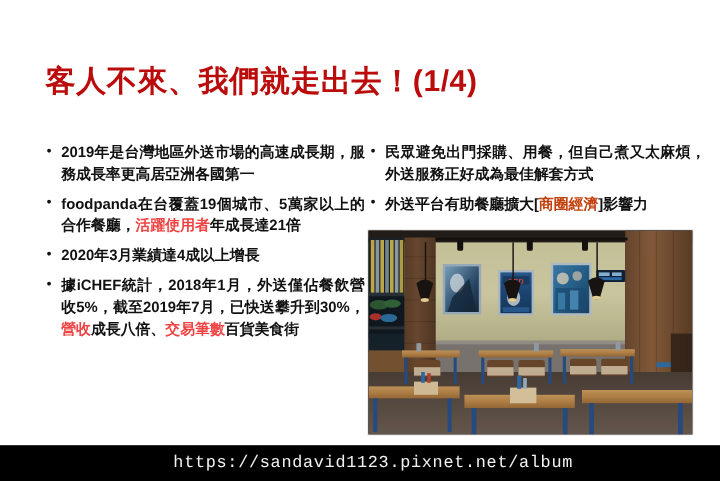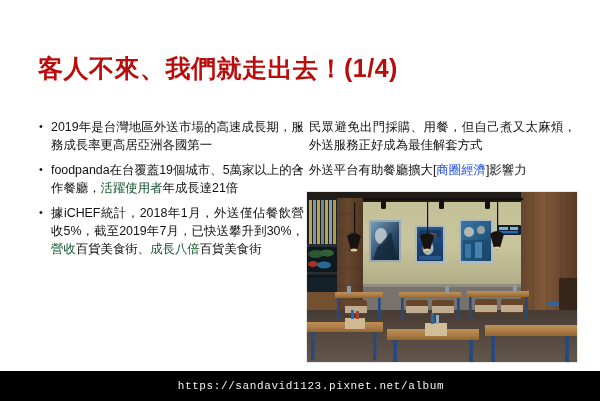--- a/index.html
+++ b/index.html
@@ -37,42 +37,43 @@
     letter-spacing: 0.5px;
     white-space: nowrap;
   }
 
   
   .bullet-col {
     position: absolute;
     top: 118px;
   }
   #col-left  { left: 36px;  width: 268px; }
-  #col-right { left: 294px; width: 282px; }
+  #col-right { left: 306px; width: 282px; }
 
   .bullet {
     position: relative;
     padding-left: 15px;
     margin-bottom: 7px;
     font-size: 12.4px;
     line-height: 18px;
     color: #111111;
     text-align: justify;
+    font-weight: bold;
   }
   .bullet::before {
     content: "\2022";
     position: absolute;
     left: 3px;
     top: -1px;
     font-size: 11px;
     color: #111111;
     line-height: 19px;
   }
-  .hl-green { color: #14532d; }
-  .hl-blue  { color: #1d4ed8; }
+  .hl-green { color: #ef4444; }
+  .hl-blue  { color: #c2410c; }
 
   
   #photo {
     position: absolute;
     left: 307px;
     top: 192px;
     width: 270px;
     height: 170px;
     overflow: hidden;
     background: #17120f;
@@ -94,36 +95,37 @@
     left: 0;
     top: 0;
     width: 600px;
     height: 30px;
     line-height: 30px;
     text-align: center;
     padding-left: 22px;
     box-sizing: border-box;
     color: #f2f2f2;
     font-family: "Liberation Mono", "DejaVu Sans Mono", monospace;
-    font-size: 11px;
+    font-size: 14px;
     letter-spacing: 0.6px;
     white-space: nowrap;
   }
 </style>
 </head>
 <body>
 
 <div id="slide">
 
   <div id="slide-title">客人不來、我們就走出去！(1/4)</div>
 
   <div id="col-left" class="bullet-col">
       <div class="bullet"><span>2019年是台灣地區外送市場的高速成長期，服務成長率更高居亞洲各國第一</span></div>
       <div class="bullet"><span>foodpanda在台覆蓋19個城市、5萬家以上的合作餐廳，</span><span class="hl-green">活躍使用者</span><span>年成長達21倍</span></div>
-      <div class="bullet"><span>據iCHEF統計，2018年1月，外送僅佔餐飲營收5%，截至2019年7月，已快送攀升到30%，</span><span class="hl-green">營收</span><span>百貨美食街、</span><span class="hl-green">成長八倍</span><span>百貨美食街</span></div>
+      <div class="bullet"><span>2020年3月業績達4成以上增長</span></div>
+      <div class="bullet"><span>據iCHEF統計，2018年1月，外送僅佔餐飲營收5%，截至2019年7月，已快送攀升到30%，</span><span class="hl-green">營收</span><span>成長八倍、</span><span class="hl-green">交易筆數</span><span>百貨美食街</span></div>
     </div>
   <div id="col-right" class="bullet-col">
       <div class="bullet"><span>民眾避免出門採購、用餐，但自己煮又太麻煩，外送服務正好成為最佳解套方式</span></div>
       <div class="bullet"><span>外送平台有助餐廳擴大[</span><span class="hl-blue">商圈經濟</span><span>]影響力</span></div>
     </div>
 
   <div id="photo">
     <svg width="270" height="170" viewBox="0 0 270 170" xmlns="http://www.w3.org/2000/svg">
       <defs>
         <linearGradient id="wallG" x1="0" y1="0" x2="0" y2="1">

